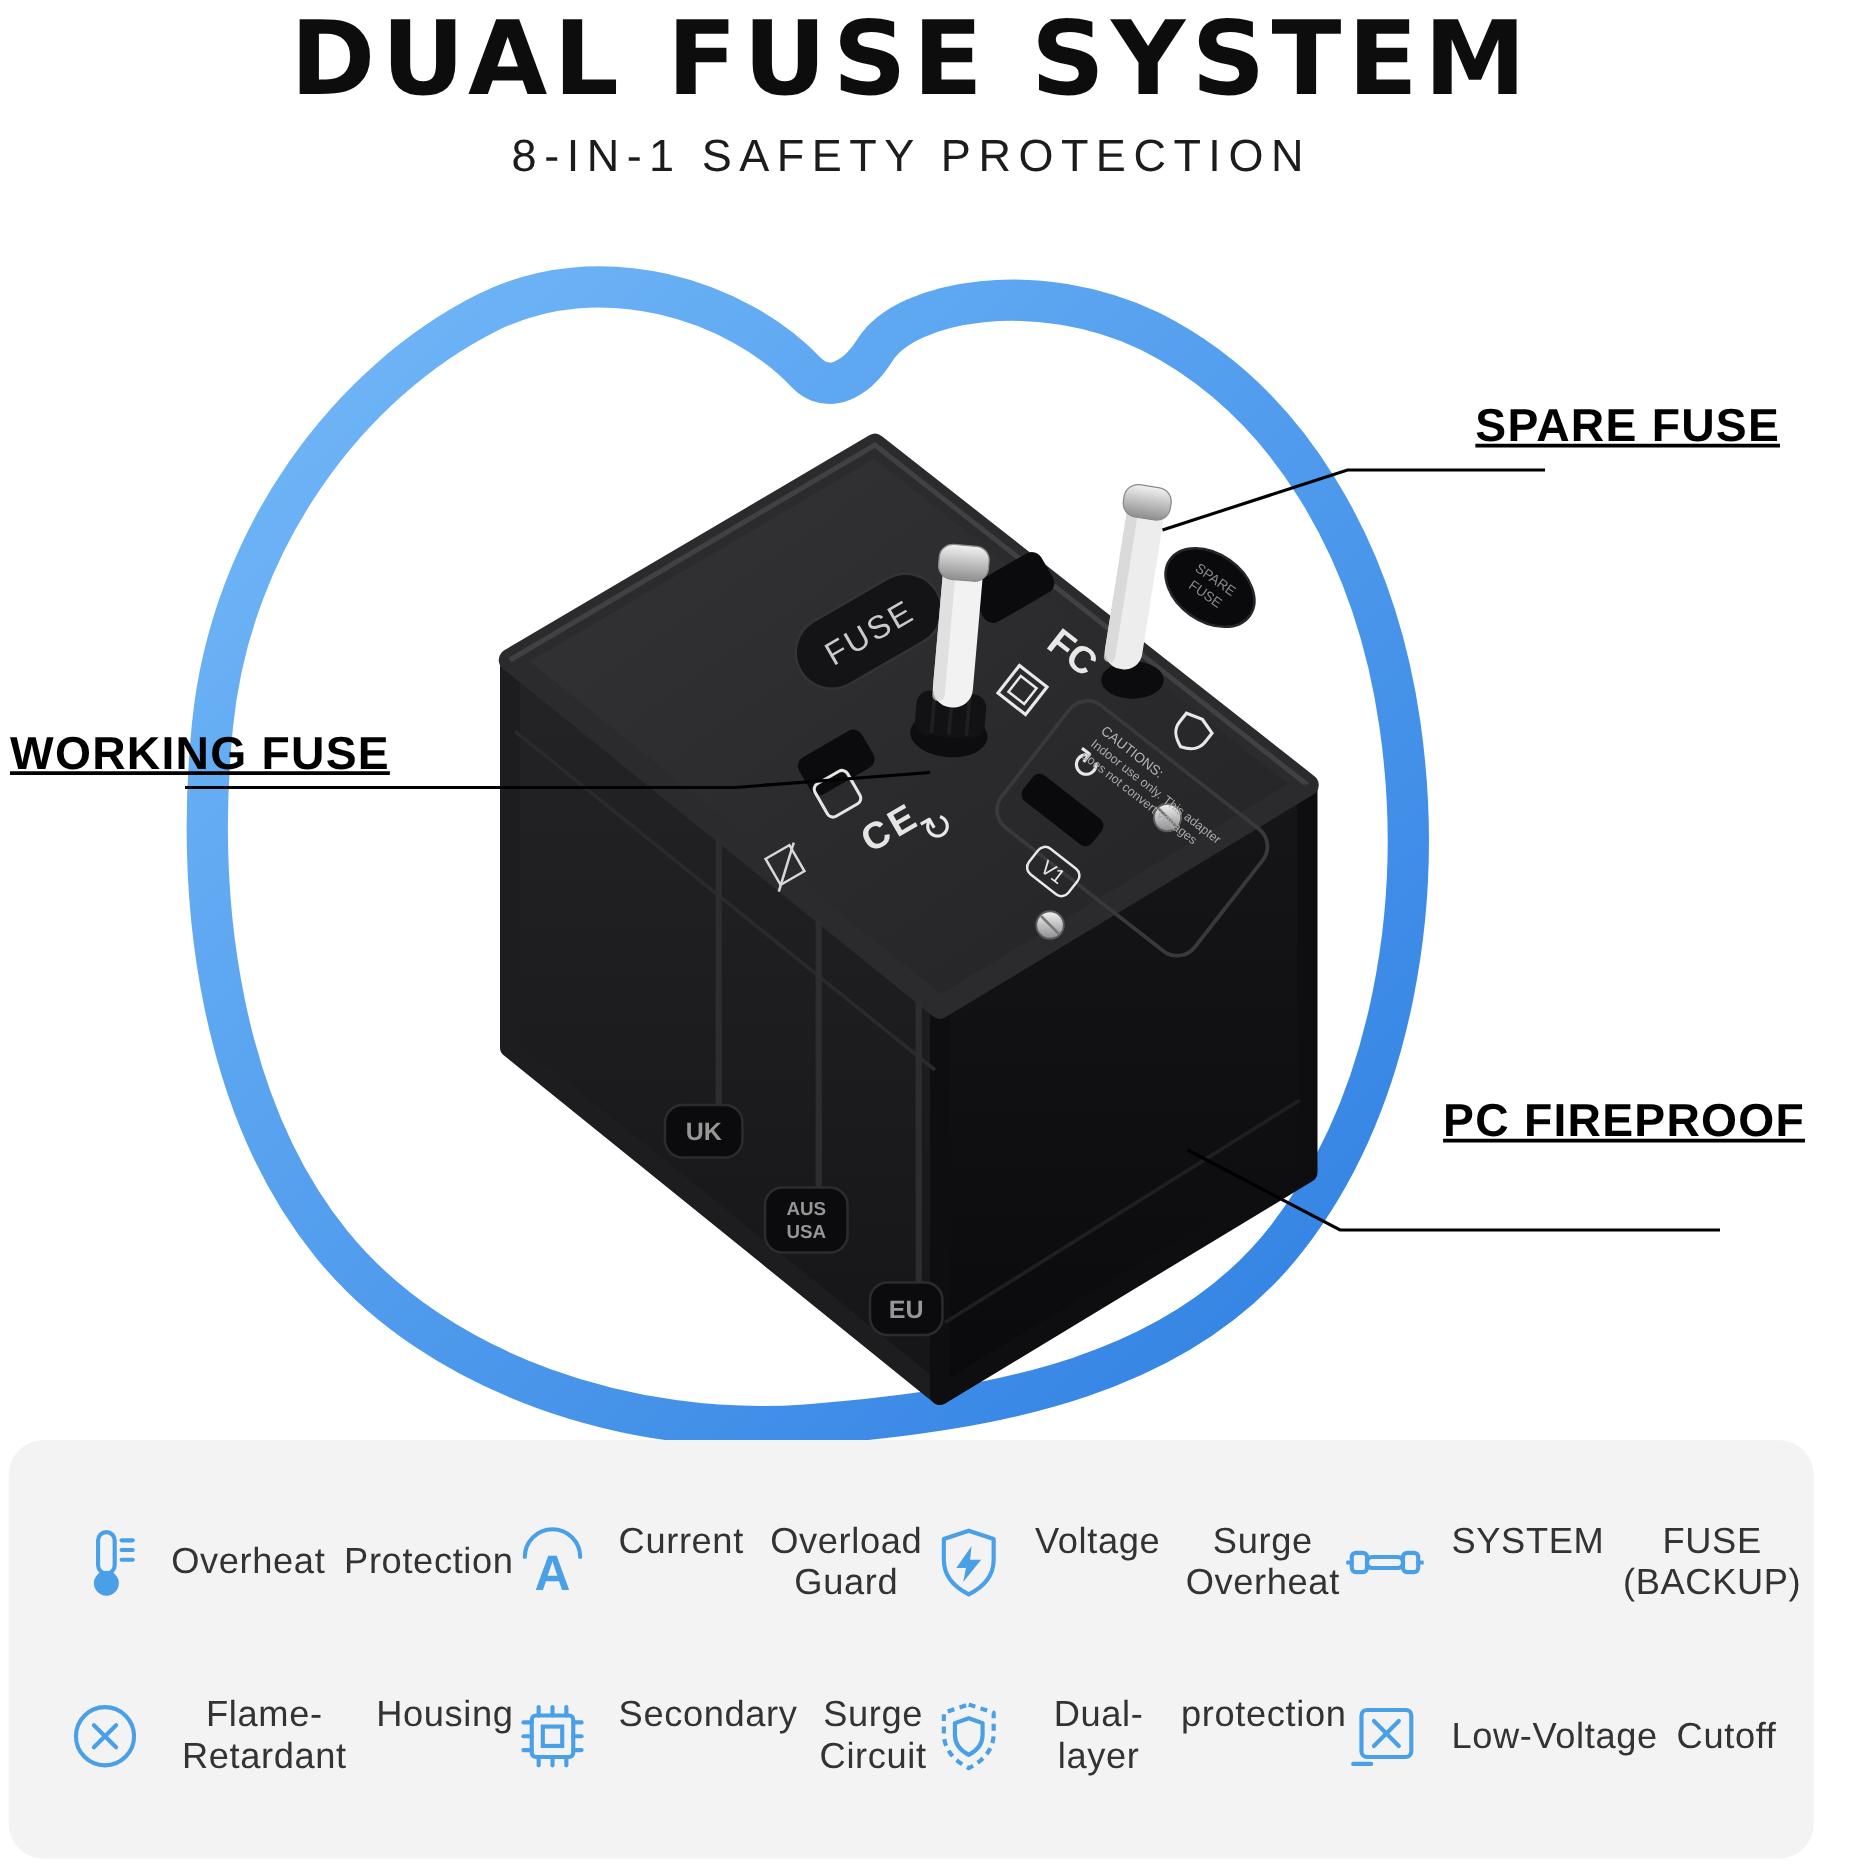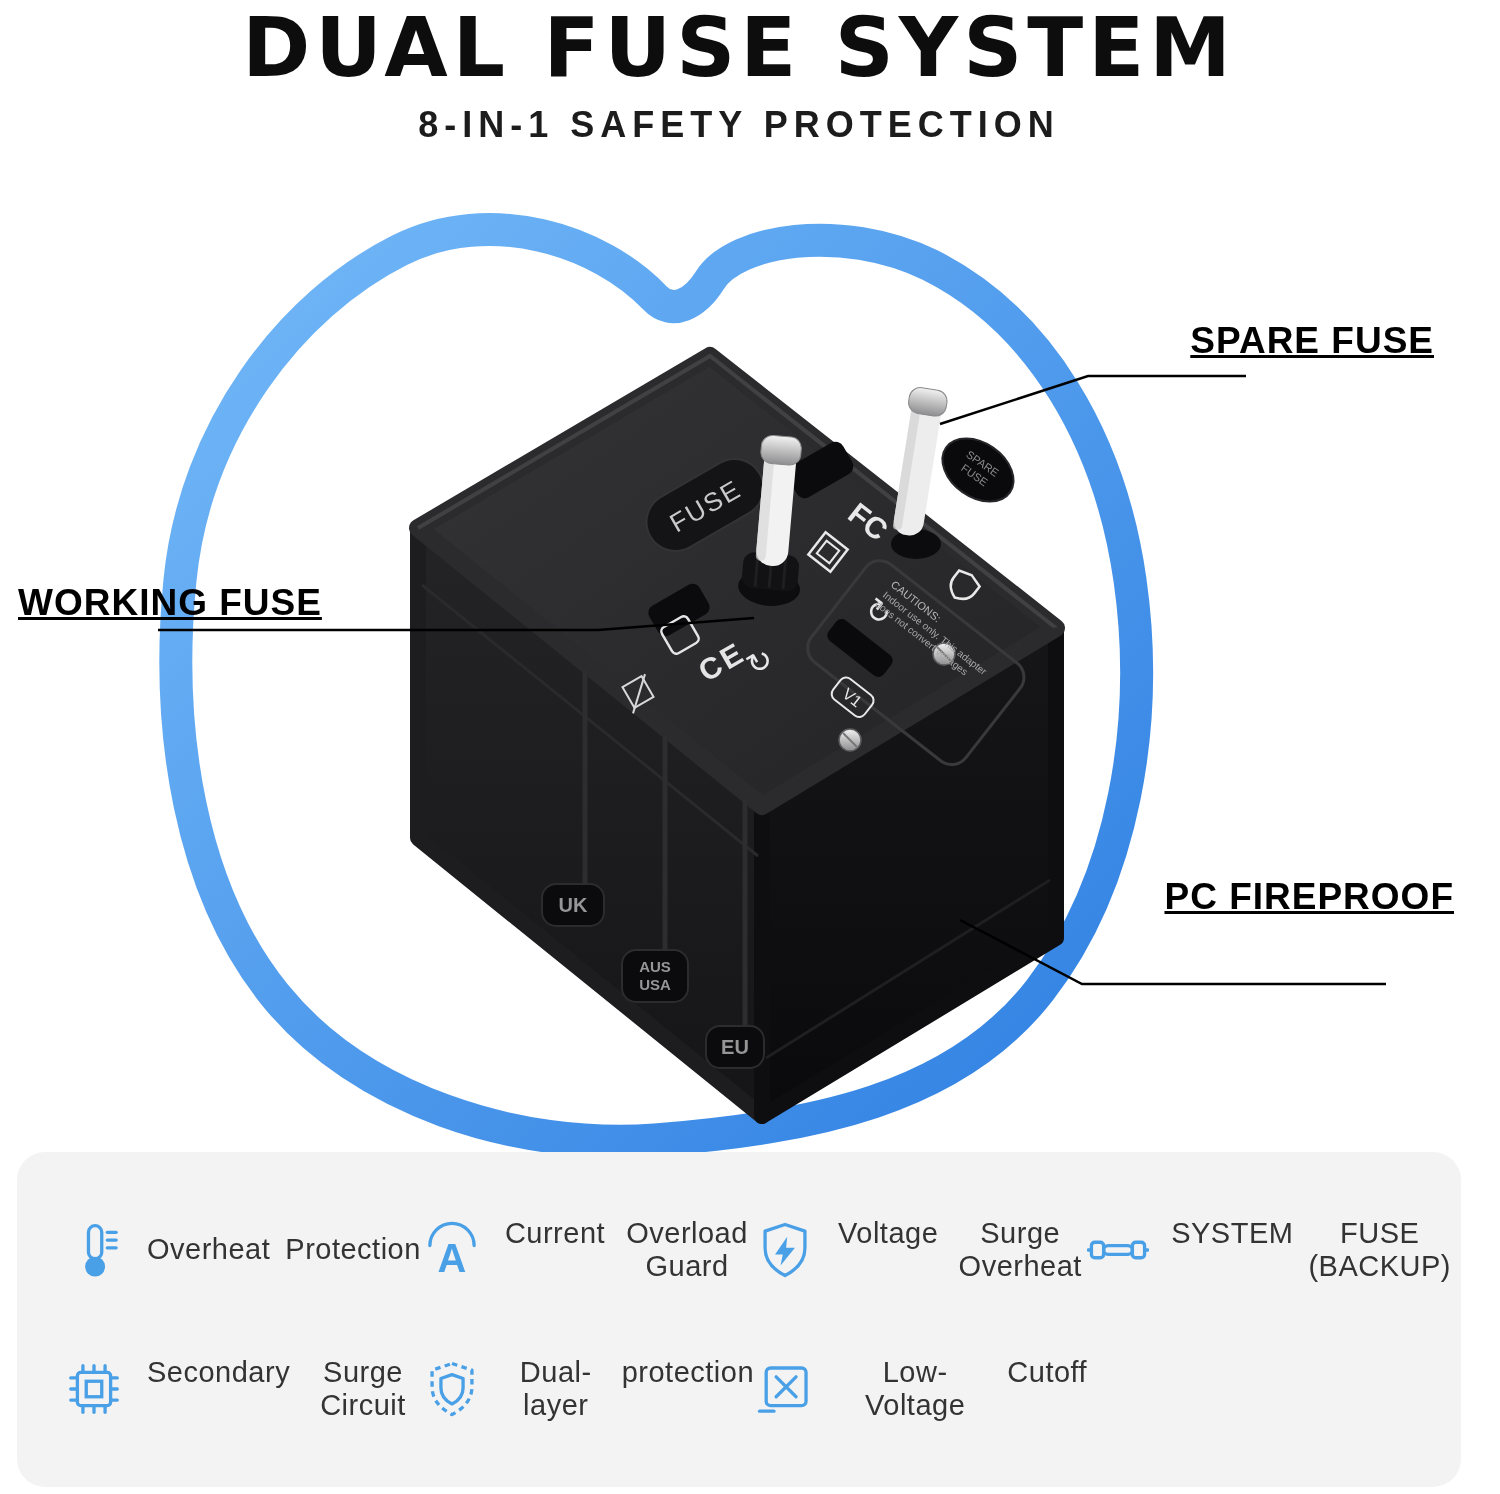--- a/index.html
+++ b/index.html
@@ -1,23 +1,23 @@
 <!DOCTYPE html>
 <html><head>
 <meta charset="utf-8">
 <style>
   html,body{margin:0;padding:0;background:#ffffff;}
   .page{position:relative;width:1458px;height:1494px;background:#fff;overflow:hidden;
-        font-family:"Liberation Sans",sans-serif;color:#111;margin-left:10px;}
+        font-family:"Liberation Sans",sans-serif;color:#111;}
 
   .title{position:absolute;top:0px;left:0;right:0;text-align:center;
          font-family:"DejaVu Sans",sans-serif;font-weight:bold;font-size:82px;
          letter-spacing:5px;color:#0d0d0d;white-space:nowrap;}
   .subtitle{position:absolute;top:104px;left:0;right:0;text-align:center;
-         font-size:36px;letter-spacing:6px;color:#1c1c1c;font-weight:700;white-space:nowrap;}
+         font-size:36px;letter-spacing:6px;color:#1c1c1c;font-weight:400;white-space:nowrap;}
 
   .callout{position:absolute;font-weight:700;font-size:37px;color:#000;letter-spacing:1px;white-space:nowrap;text-decoration:underline;}
   .co-spare{top:320px;right:34px;}
   .co-working{top:582px;left:8px;}
   .co-fire{top:868px;right:14px;text-align:right;line-height:1.55;}
 
   .art{position:absolute;left:0;top:0;width:1500px;height:1494px;}
 
   .panel{position:absolute;left:7px;right:7px;top:1152px;bottom:7px;background:#f3f3f4;
          border-radius:28px;display:grid;grid-template-columns:repeat(4,1fr);
@@ -250,20 +250,33 @@
           <line x1="1" y1="28" x2="4" y2="28"></line>
             <line x1="52" y1="28" x2="55" y2="28"></line>
         </svg>
       </span>
       <span class="ftext">
         <span>SYSTEM</span>
         <span>FUSE (BACKUP)</span>
       </span>
     </div>
 
+    <div class="feat">
+      <span class="ficon">
+        <svg viewBox="0 0 56 56" fill="none" stroke="#4aa0e6" stroke-width="3" stroke-linecap="round">
+          <circle cx="28" cy="28" r="21"></circle>
+          <line x1="20" y1="20" x2="36" y2="36"></line>
+            <line x1="36" y1="20" x2="20" y2="36"></line>
+        </svg>
+      </span>
+      <span class="ftext">
+        <span>Flame-Retardant</span>
+        <span>Housing</span>
+      </span>
+    </div>
 
     <div class="feat">
       <span class="ficon">
         <svg viewBox="0 0 56 56" fill="none" stroke="#4aa0e6" stroke-width="3" stroke-linecap="round">
           <rect x="13" y="13" width="30" height="30" rx="3"></rect>
           <rect x="21" y="21" width="14" height="14"></rect>
           <line x1="18" y1="13" x2="18" y2="7"></line>
             <line x1="28" y1="13" x2="28" y2="7"></line>
             <line x1="38" y1="13" x2="38" y2="7"></line>
           <line x1="18" y1="43" x2="18" y2="49"></line>

